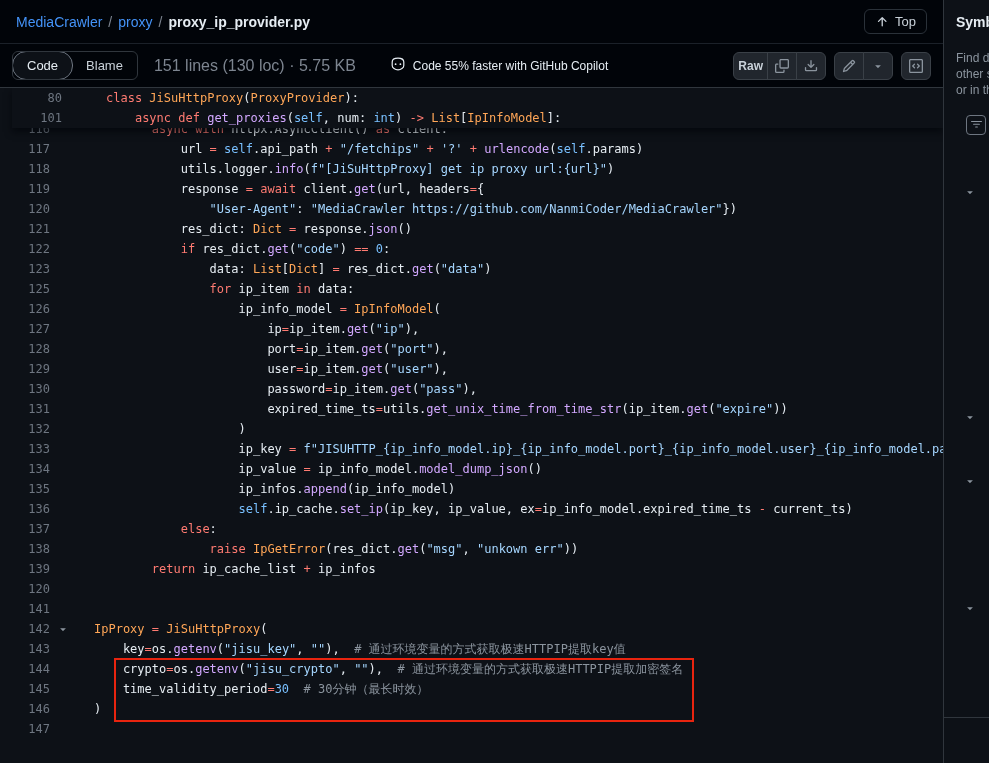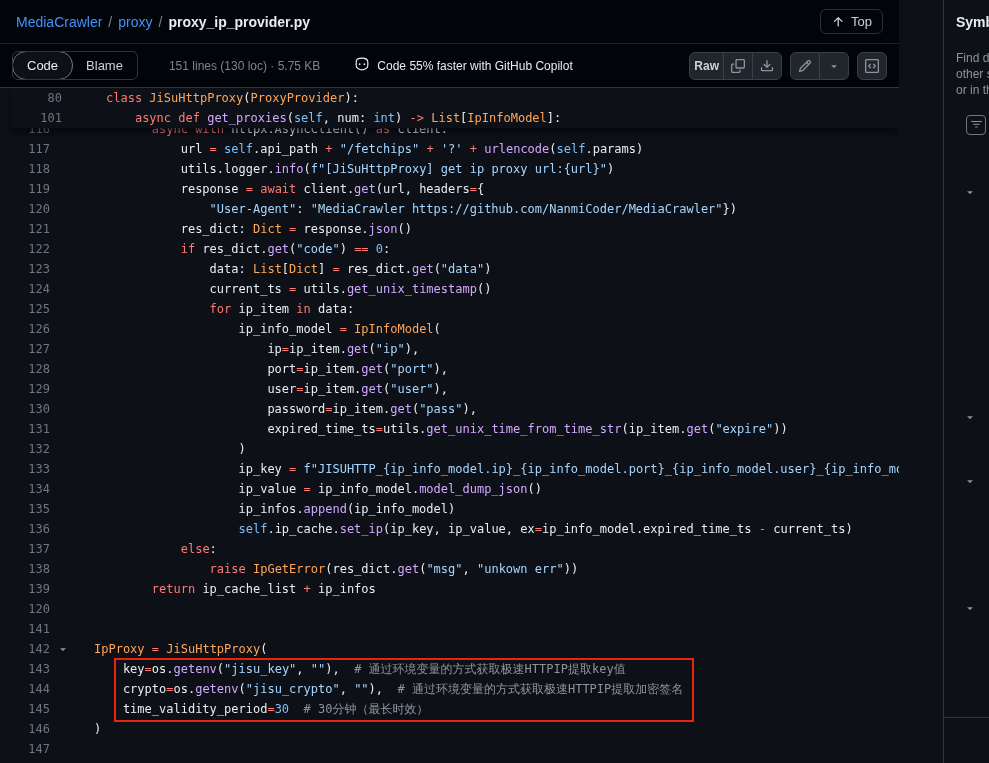--- a/index.html
+++ b/index.html
@@ -3,21 +3,20 @@
 <meta charset="utf-8">
 <style>
   * { box-sizing: border-box; margin: 0; padding: 0; }
   html,body { background:#0d1117; }
   .app {
     width: 989px; height: 763px;
     display: flex; overflow: hidden;
     background:#0d1117; color:#e6edf3;
     font-family: "Liberation Sans", sans-serif;
     position: relative;
-    gap: 44px;
   }
   .main { flex: 1 1 auto; min-width: 0; display: flex; flex-direction: column; }
 
   
   .file-header {
     flex: 0 0 44px; height: 44px;
     display: flex; align-items: center;
     padding: 0 16px; background: #010409;
     border-bottom: 1px solid #1b2129;
   }
@@ -45,21 +44,21 @@
     border: 1px solid #30363d; border-radius: 6px; overflow: hidden;
   }
   .seg-item {
     background: transparent; border: none; color: #c9d1d9;
     font-size: 13px; padding: 6px 14px; cursor: pointer; font-family: inherit;
   }
   .seg-item.active {
     background: #0d1117; color: #e6edf3;
     border: 1px solid #6e7681; border-radius: 14px; margin: -1px;
   }
-  .meta { color: #7d8590; font-size: 12px; margin-left: 23px; white-space: nowrap; }
+  .meta { color: #7d8590; font-size: 16px; margin-left: 8px; white-space: nowrap; }
   .copilot {
     display: flex; align-items: center; gap: 7px;
     margin-left: 26px; font-size: 12px; color: #e6edf3; white-space: nowrap;
   }
   .spacer { flex: 1 1 auto; }
   .btn-group { display: flex; }
   .btn {
     height: 28px; display: flex; align-items: center; justify-content: center;
     background: #21262d; border: 1px solid #3a4047; color: #c9d1d9;
     font-size: 12px; font-weight: 600; padding: 0 4px; cursor: pointer;
@@ -227,21 +226,20 @@
     <div class="code-area">
       <div class="code-body">
           <div class="code-line"><span class="ln">116</span><span class="fold"></span><span class="code-text"><span class="tk-p">        </span><span class="tk-k">async with</span><span class="tk-p"> httpx.AsyncClient() </span><span class="tk-k">as</span><span class="tk-p"> client:</span></span></div>
           <div class="code-line"><span class="ln">117</span><span class="fold"></span><span class="code-text"><span class="tk-p">            url </span><span class="tk-k">=</span><span class="tk-p"> </span><span class="tk-v">self</span><span class="tk-p">.api_path </span><span class="tk-k">+</span><span class="tk-p"> </span><span class="tk-s">"/fetchips"</span><span class="tk-p"> </span><span class="tk-k">+</span><span class="tk-p"> </span><span class="tk-s">'?'</span><span class="tk-p"> </span><span class="tk-k">+</span><span class="tk-p"> </span><span class="tk-f">urlencode</span><span class="tk-p">(</span><span class="tk-v">self</span><span class="tk-p">.params)</span></span></div>
           <div class="code-line"><span class="ln">118</span><span class="fold"></span><span class="code-text"><span class="tk-p">            utils.logger.</span><span class="tk-f">info</span><span class="tk-p">(</span><span class="tk-s">f"[JiSuHttpProxy] get ip proxy url:{url}"</span><span class="tk-p">)</span></span></div>
           <div class="code-line"><span class="ln">119</span><span class="fold"></span><span class="code-text"><span class="tk-p">            response </span><span class="tk-k">=</span><span class="tk-p"> </span><span class="tk-k">await</span><span class="tk-p"> client.</span><span class="tk-f">get</span><span class="tk-p">(url, headers</span><span class="tk-k">=</span><span class="tk-p">{</span></span></div>
           <div class="code-line"><span class="ln">120</span><span class="fold"></span><span class="code-text"><span class="tk-p">                </span><span class="tk-s">"User-Agent"</span><span class="tk-p">: </span><span class="tk-s">"MediaCrawler https://github.com/NanmiCoder/MediaCrawler"</span><span class="tk-p">})</span></span></div>
           <div class="code-line"><span class="ln">121</span><span class="fold"></span><span class="code-text"><span class="tk-p">            res_dict: </span><span class="tk-c">Dict</span><span class="tk-p"> </span><span class="tk-k">=</span><span class="tk-p"> response.</span><span class="tk-f">json</span><span class="tk-p">()</span></span></div>
           <div class="code-line"><span class="ln">122</span><span class="fold"></span><span class="code-text"><span class="tk-p">            </span><span class="tk-k">if</span><span class="tk-p"> res_dict.</span><span class="tk-f">get</span><span class="tk-p">(</span><span class="tk-s">"code"</span><span class="tk-p">) </span><span class="tk-k">==</span><span class="tk-p"> </span><span class="tk-n">0</span><span class="tk-p">:</span></span></div>
           <div class="code-line"><span class="ln">123</span><span class="fold"></span><span class="code-text"><span class="tk-p">                data: </span><span class="tk-c">List</span><span class="tk-p">[</span><span class="tk-c">Dict</span><span class="tk-p">] </span><span class="tk-k">=</span><span class="tk-p"> res_dict.</span><span class="tk-f">get</span><span class="tk-p">(</span><span class="tk-s">"data"</span><span class="tk-p">)</span></span></div>
-          <div class="code-line"><span class="ln">124</span><span class="fold"></span><span class="code-text"><span class="tk-p">                current_ts </span><span class="tk-k">=</span><span class="tk-p"> utils.</span><span class="tk-f">get_unix_timestamp</span><span class="tk-p">()</span></span></div>
           <div class="code-line"><span class="ln">125</span><span class="fold"></span><span class="code-text"><span class="tk-p">                </span><span class="tk-k">for</span><span class="tk-p"> ip_item </span><span class="tk-k">in</span><span class="tk-p"> data:</span></span></div>
           <div class="code-line"><span class="ln">126</span><span class="fold"></span><span class="code-text"><span class="tk-p">                    ip_info_model </span><span class="tk-k">=</span><span class="tk-p"> </span><span class="tk-c">IpInfoModel</span><span class="tk-p">(</span></span></div>
           <div class="code-line"><span class="ln">127</span><span class="fold"></span><span class="code-text"><span class="tk-p">                        ip</span><span class="tk-k">=</span><span class="tk-p">ip_item.</span><span class="tk-f">get</span><span class="tk-p">(</span><span class="tk-s">"ip"</span><span class="tk-p">),</span></span></div>
           <div class="code-line"><span class="ln">128</span><span class="fold"></span><span class="code-text"><span class="tk-p">                        port</span><span class="tk-k">=</span><span class="tk-p">ip_item.</span><span class="tk-f">get</span><span class="tk-p">(</span><span class="tk-s">"port"</span><span class="tk-p">),</span></span></div>
           <div class="code-line"><span class="ln">129</span><span class="fold"></span><span class="code-text"><span class="tk-p">                        user</span><span class="tk-k">=</span><span class="tk-p">ip_item.</span><span class="tk-f">get</span><span class="tk-p">(</span><span class="tk-s">"user"</span><span class="tk-p">),</span></span></div>
           <div class="code-line"><span class="ln">130</span><span class="fold"></span><span class="code-text"><span class="tk-p">                        password</span><span class="tk-k">=</span><span class="tk-p">ip_item.</span><span class="tk-f">get</span><span class="tk-p">(</span><span class="tk-s">"pass"</span><span class="tk-p">),</span></span></div>
           <div class="code-line"><span class="ln">131</span><span class="fold"></span><span class="code-text"><span class="tk-p">                        expired_time_ts</span><span class="tk-k">=</span><span class="tk-p">utils.</span><span class="tk-f">get_unix_time_from_time_str</span><span class="tk-p">(ip_item.</span><span class="tk-f">get</span><span class="tk-p">(</span><span class="tk-s">"expire"</span><span class="tk-p">))</span></span></div>
           <div class="code-line"><span class="ln">132</span><span class="fold"></span><span class="code-text"><span class="tk-p">                    )</span></span></div>
           <div class="code-line"><span class="ln">133</span><span class="fold"></span><span class="code-text"><span class="tk-p">                    ip_key </span><span class="tk-k">=</span><span class="tk-p"> </span><span class="tk-s">f"JISUHTTP_{ip_info_model.ip}_{ip_info_model.port}_{ip_info_model.user}_{ip_info_model.password}"</span></span></div>
           <div class="code-line"><span class="ln">134</span><span class="fold"></span><span class="code-text"><span class="tk-p">                    ip_value </span><span class="tk-k">=</span><span class="tk-p"> ip_info_model.</span><span class="tk-f">model_dump_json</span><span class="tk-p">()</span></span></div>

